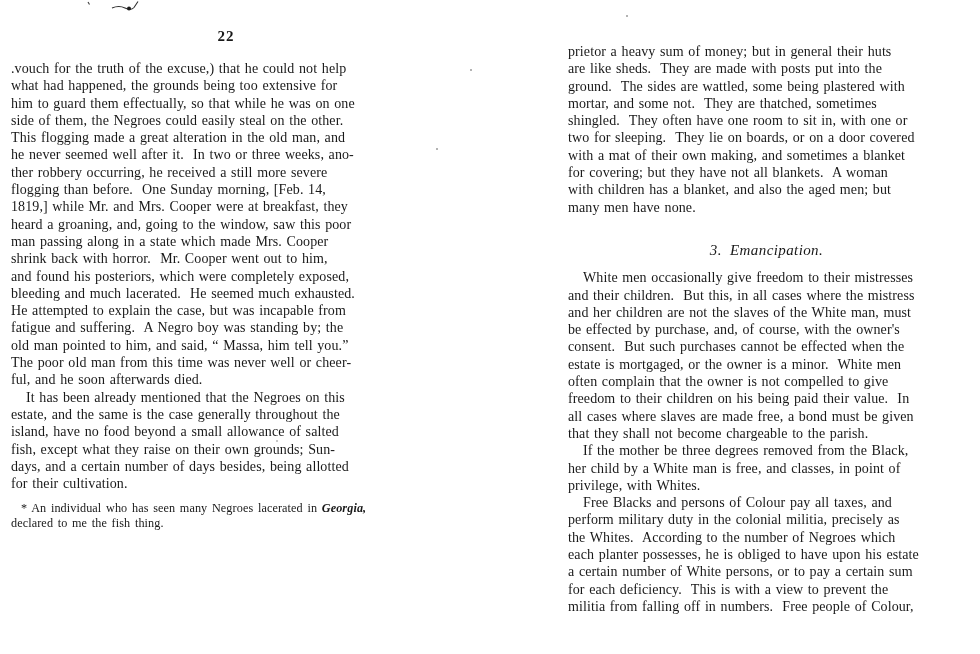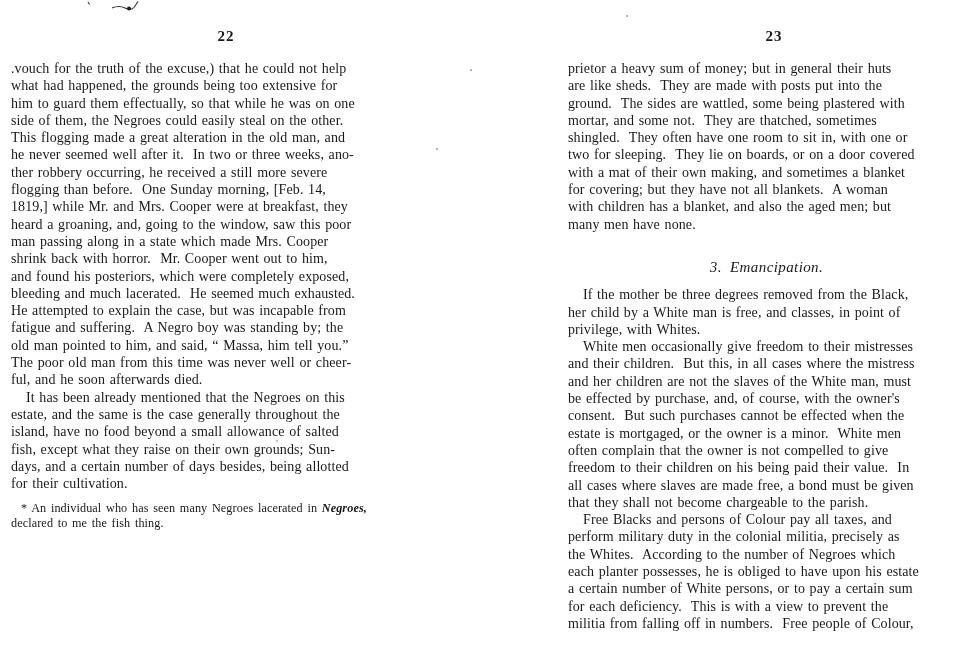--- a/index.html
+++ b/index.html
@@ -117,53 +117,52 @@
 old man pointed to him, and said, “ Massa, him tell you.”
 The poor old man from this time was never well or cheer-
 ful, and he soon afterwards died.</p>
     <p class="para indent">It has been already mentioned that the Negroes on this
 estate, and the same is the case generally throughout the
 island, have no food beyond a small allowance of salted
 fish, except what they raise on their own grounds; Sun-
 days, and a certain number of days besides, being allotted
 for their cultivation.</p>
     <div class="footnote">
-      <div class="fn-line1"><span class="fn-marker">*</span> <span>An individual who has seen many Negroes lacerated in </span><span class="fn-em">Negroes,</span></div>
+      <div class="fn-line1"><span class="fn-marker">*</span> <span>An individual who has seen many Negroes lacerated in </span><span class="fn-em">Georgia,</span></div>
       <div class="fn-line2">declared to me the fish thing.</div>
     </div>
   </div>
 </div>
 
 <div id="right-col" class="page-col">
-  <div class="page-number">23</div>
   <div class="page-body">
     <p class="para">prietor a heavy sum of money; but in general their huts
 are like sheds.  They are made with posts put into the
 ground.  The sides are wattled, some being plastered with
 mortar, and some not.  They are thatched, sometimes
 shingled.  They often have one room to sit in, with one or
 two for sleeping.  They lie on boards, or on a door covered
 with a mat of their own making, and sometimes a blanket
 for covering; but they have not all blankets.  A woman
 with children has a blanket, and also the aged men; but
 many men have none.</p>
     <div class="section-heading">3.  Emancipation.</div>
-    <p class="para indent">If the mother be three degrees removed from the Black,
-her child by a White man is free, and classes, in point of
-privilege, with Whites.</p>
     <p class="para indent">White men occasionally give freedom to their mistresses
 and their children.  But this, in all cases where the mistress
 and her children are not the slaves of the White man, must
 be effected by purchase, and, of course, with the owner's
 consent.  But such purchases cannot be effected when the
 estate is mortgaged, or the owner is a minor.  White men
 often complain that the owner is not compelled to give
 freedom to their children on his being paid their value.  In
 all cases where slaves are made free, a bond must be given
 that they shall not become chargeable to the parish.</p>
+    <p class="para indent">If the mother be three degrees removed from the Black,
+her child by a White man is free, and classes, in point of
+privilege, with Whites.</p>
     <p class="para indent">Free Blacks and persons of Colour pay all taxes, and
 perform military duty in the colonial militia, precisely as
 the Whites.  According to the number of Negroes which
 each planter possesses, he is obliged to have upon his estate
 a certain number of White persons, or to pay a certain sum
 for each deficiency.  This is with a view to prevent the
 militia from falling off in numbers.  Free people of Colour,</p>
   </div>
 </div>
 

